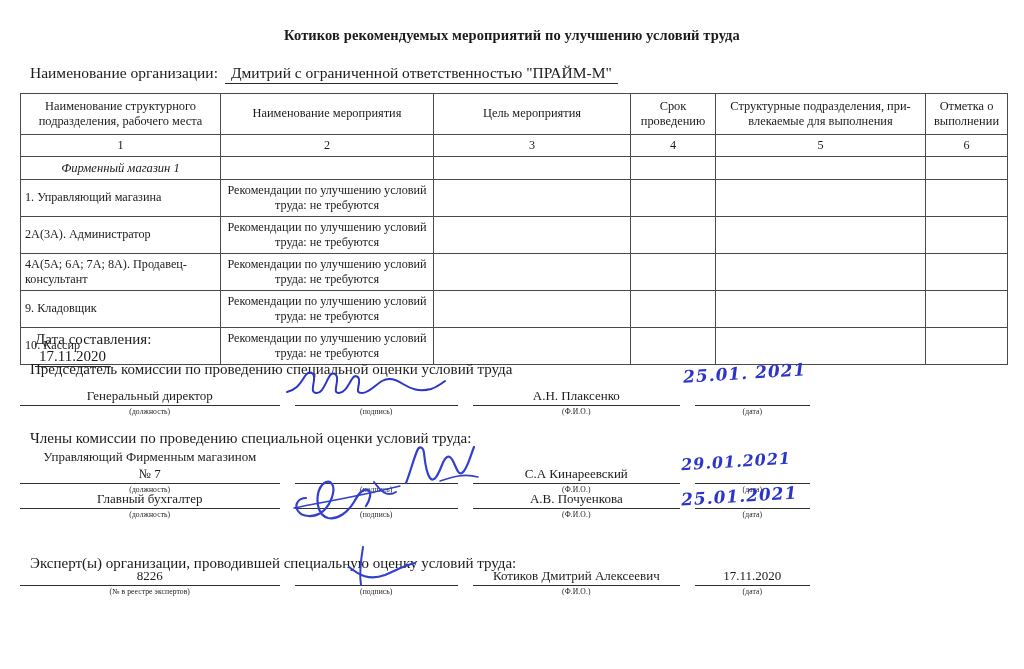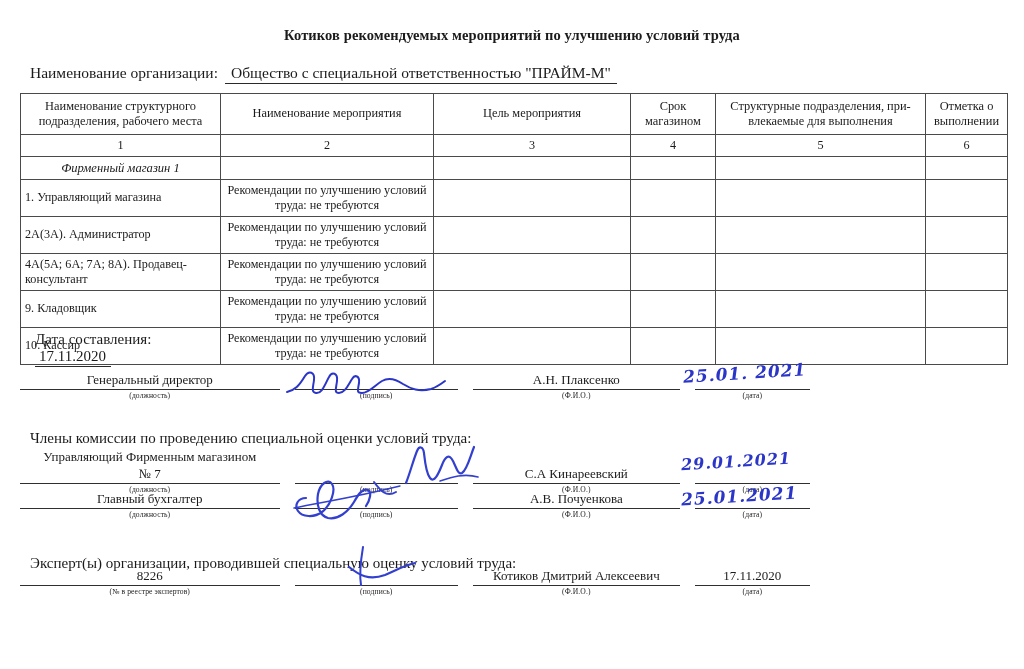--- a/index.html
+++ b/index.html
@@ -191,21 +191,21 @@
 </style>
 </head>
 <body>
 
 <div class="page">
 
   <div class="doc-title">Котиков рекомендуемых мероприятий по улучшению условий труда</div>
 
   <div class="org-line">
     <span class="org-label">Наименование организации:</span>
-    <span class="org-value">Общество с специальной ответственностью "ПРАЙМ-М"</span>
+    <span class="org-value">Дмитрий с ограниченной ответственностью "ПРАЙМ-М"</span>
   </div>
 
   <table class="main-table">
     <colgroup>
       <col class="c1">
         <col class="c2">
         <col class="c3">
         <col class="c4">
         <col class="c5">
         <col class="c6">
@@ -217,21 +217,21 @@
           <div>подразделения, рабочего места</div>
         </th>
         <th>
           <div>Наименование мероприятия</div>
         </th>
         <th>
           <div>Цель мероприятия</div>
         </th>
         <th>
           <div>Срок</div>
-          <div>магазином</div>
+          <div>проведению</div>
         </th>
         <th>
           <div>Структурные подразделения, при-</div>
           <div>влекаемые для выполнения</div>
         </th>
         <th>
           <div>Отметка о</div>
           <div>выполнении</div>
         </th>
       </tr>
@@ -314,22 +314,23 @@
         <td></td>
       </tr>
     </tbody>
   </table>
 
   <div class="compose-date">
     <span>Дата составления:</span>
     <span class="value">17.11.2020</span>
   </div>
 
-
-  <div class="sig-row" style="top:372px;">
+  <div class="sec-heading" id="chair-heading">Председатель комиссии по проведению специальной оценки условий труда</div>
+
+  <div class="sig-row" style="top:388px;">
     <div class="sig-field f-pos">
       <div class="sig-value">Генеральный директор</div>
       <div class="sig-rule"></div>
       <div class="sig-caption">(должность)</div>
     </div>
     <div class="sig-field f-sign">
       <div class="sig-value">&nbsp;</div>
       <div class="sig-rule"></div>
       <div class="sig-caption">(подпись)</div>
     </div>

